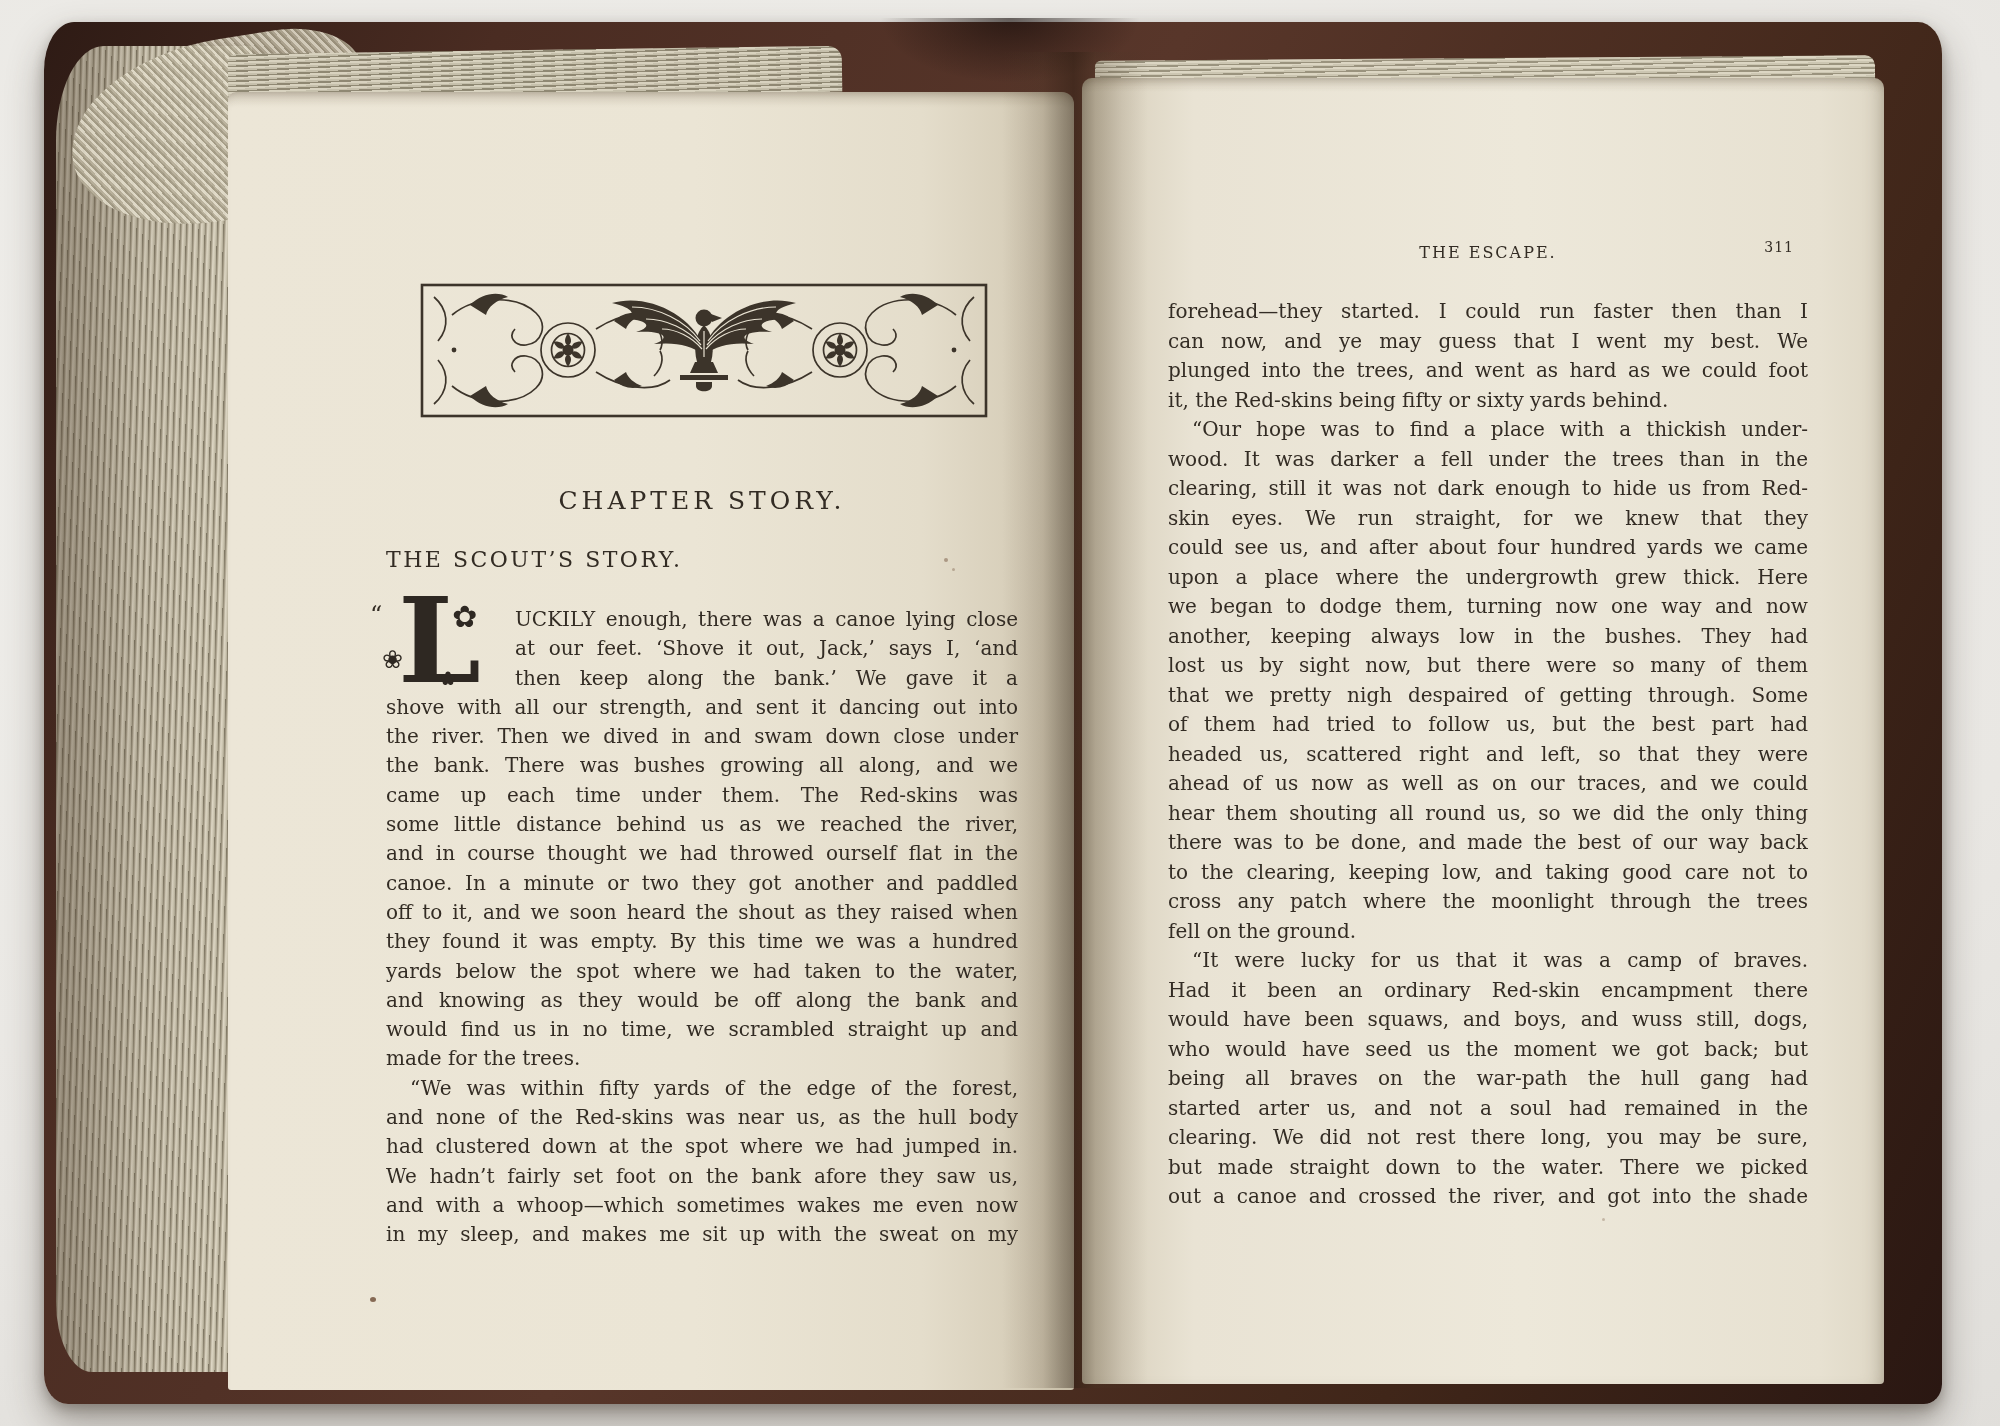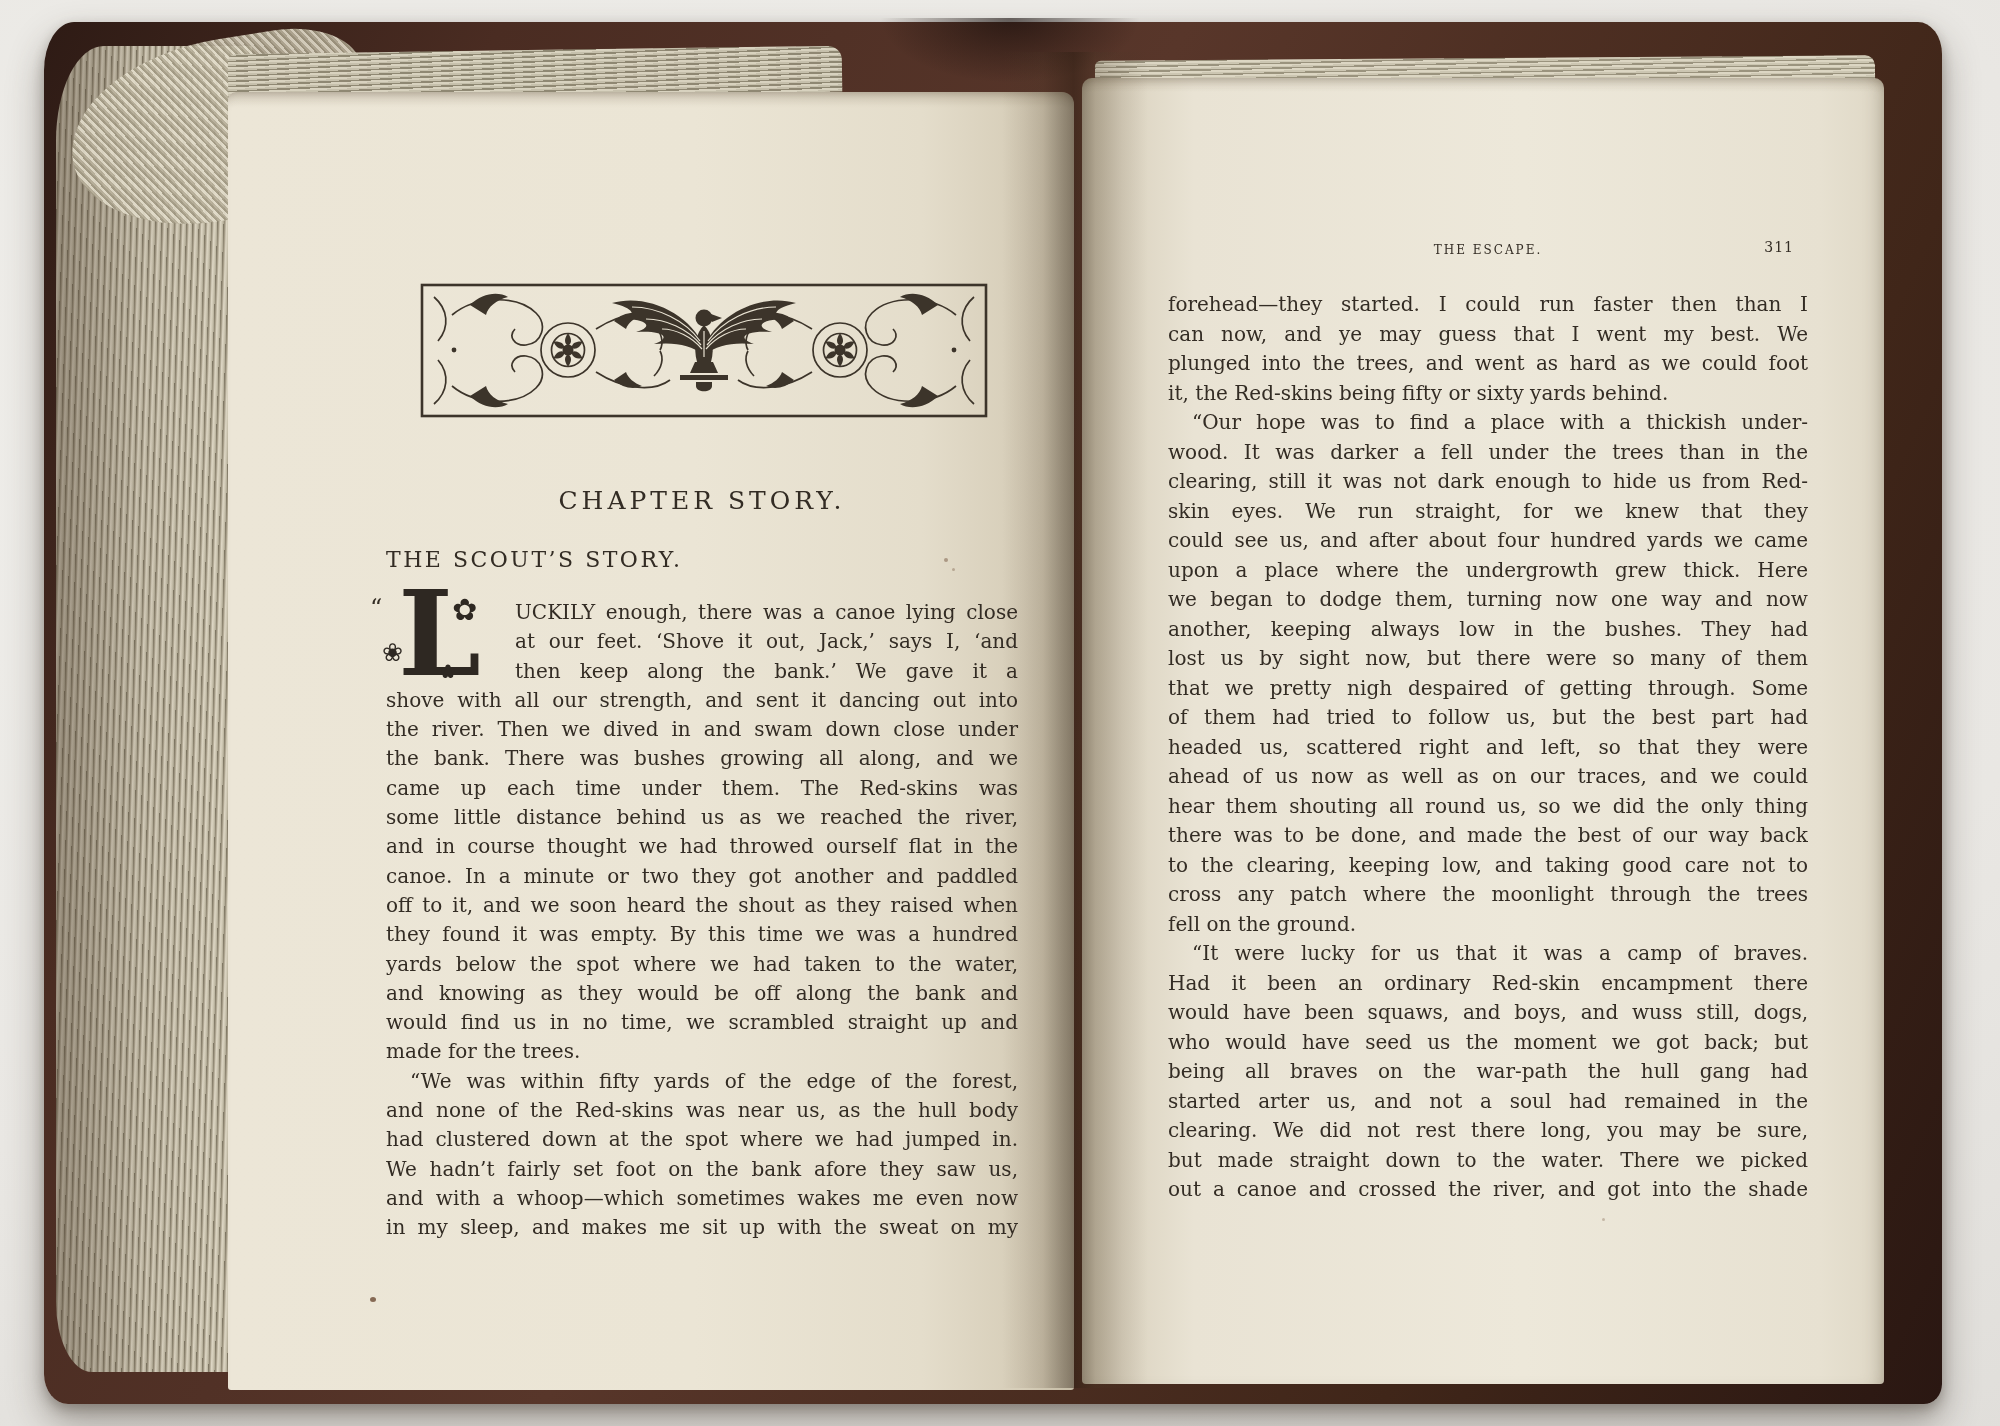--- a/index.html
+++ b/index.html
@@ -42,38 +42,38 @@
     background-blend-mode:multiply;
     border-radius:10px 10px 4px 4px;
     box-shadow:inset 0 10px 12px -10px rgba(80,65,45,.4), inset -14px 0 18px -12px rgba(80,65,45,.35);}
   .gutter{position:absolute;left:1002px;top:52px;width:146px;height:1336px;z-index:4;pointer-events:none;
     background:linear-gradient(90deg,rgba(0,0,0,0) 0%,rgba(74,56,38,.16) 28%,rgba(44,30,18,.44) 49%,rgba(74,56,38,.22) 64%,rgba(0,0,0,0) 100%);}
   .ornament{position:absolute;left:190px;top:189px;width:572px;height:139px;}
   .chapter{position:absolute;left:158px;top:394px;width:632px;text-align:center;
     font-size:25px;letter-spacing:4px;}
   .subtitle{position:absolute;left:158px;top:455px;width:632px;
     font-size:22px;letter-spacing:2.5px;}
-  .textblock{position:absolute;font-size:20px;}
+  .textblock{position:absolute;font-size:20px;margin-top:7px;}
   .tb-left{left:158px;top:506px;width:632px;}
   .tb-left .line{line-height:29.3px;}
   .tb-right{left:86px;top:212px;width:640px;}
   .tb-right .line{line-height:29.5px;}
   .line{text-align:justify;text-align-last:justify;}
   .line.end{text-align-last:left;}
   .line.indent{text-indent:24px;}
   .line.dc{margin-left:129px;}
   .dc-quote{position:absolute;left:-16px;top:-4px;font-size:24px;}
   .dropcap{position:absolute;left:4px;top:0px;width:122px;height:92px;}
   .dropcap .letter{position:absolute;left:8px;top:-14px;font-size:118px;line-height:100px;font-weight:bold;color:#2e2822;}
   .dropcap .fl{position:absolute;font-family:"DejaVu Sans",sans-serif;color:#2e2822;}
   .fl1{left:62px;top:-6px;font-size:30px;}
   .fl2{left:-8px;top:40px;font-size:25px;}
   .fl3{left:50px;top:62px;font-size:19px;}
   .running-head{position:absolute;left:86px;top:165px;width:640px;}
-  .rh-title{display:block;text-align:center;font-size:12px;letter-spacing:2px;}
+  .rh-title{display:block;text-align:center;font-size:16px;letter-spacing:2px;}
   .rh-num{position:absolute;right:14px;top:-4px;font-size:14px;letter-spacing:1px;}
   .speck{position:absolute;border-radius:50%;background:#6b4a33;z-index:5;}
   .s1{left:142px;top:1205px;width:6px;height:5px;opacity:.8;}
   .s2{left:716px;top:466px;width:4px;height:4px;opacity:.45;}
   .s3{left:724px;top:476px;width:3px;height:3px;opacity:.35;}
   .s4{left:520px;top:1140px;width:3px;height:3px;opacity:.3;}
 </style>
 </head>
 <body>
 

